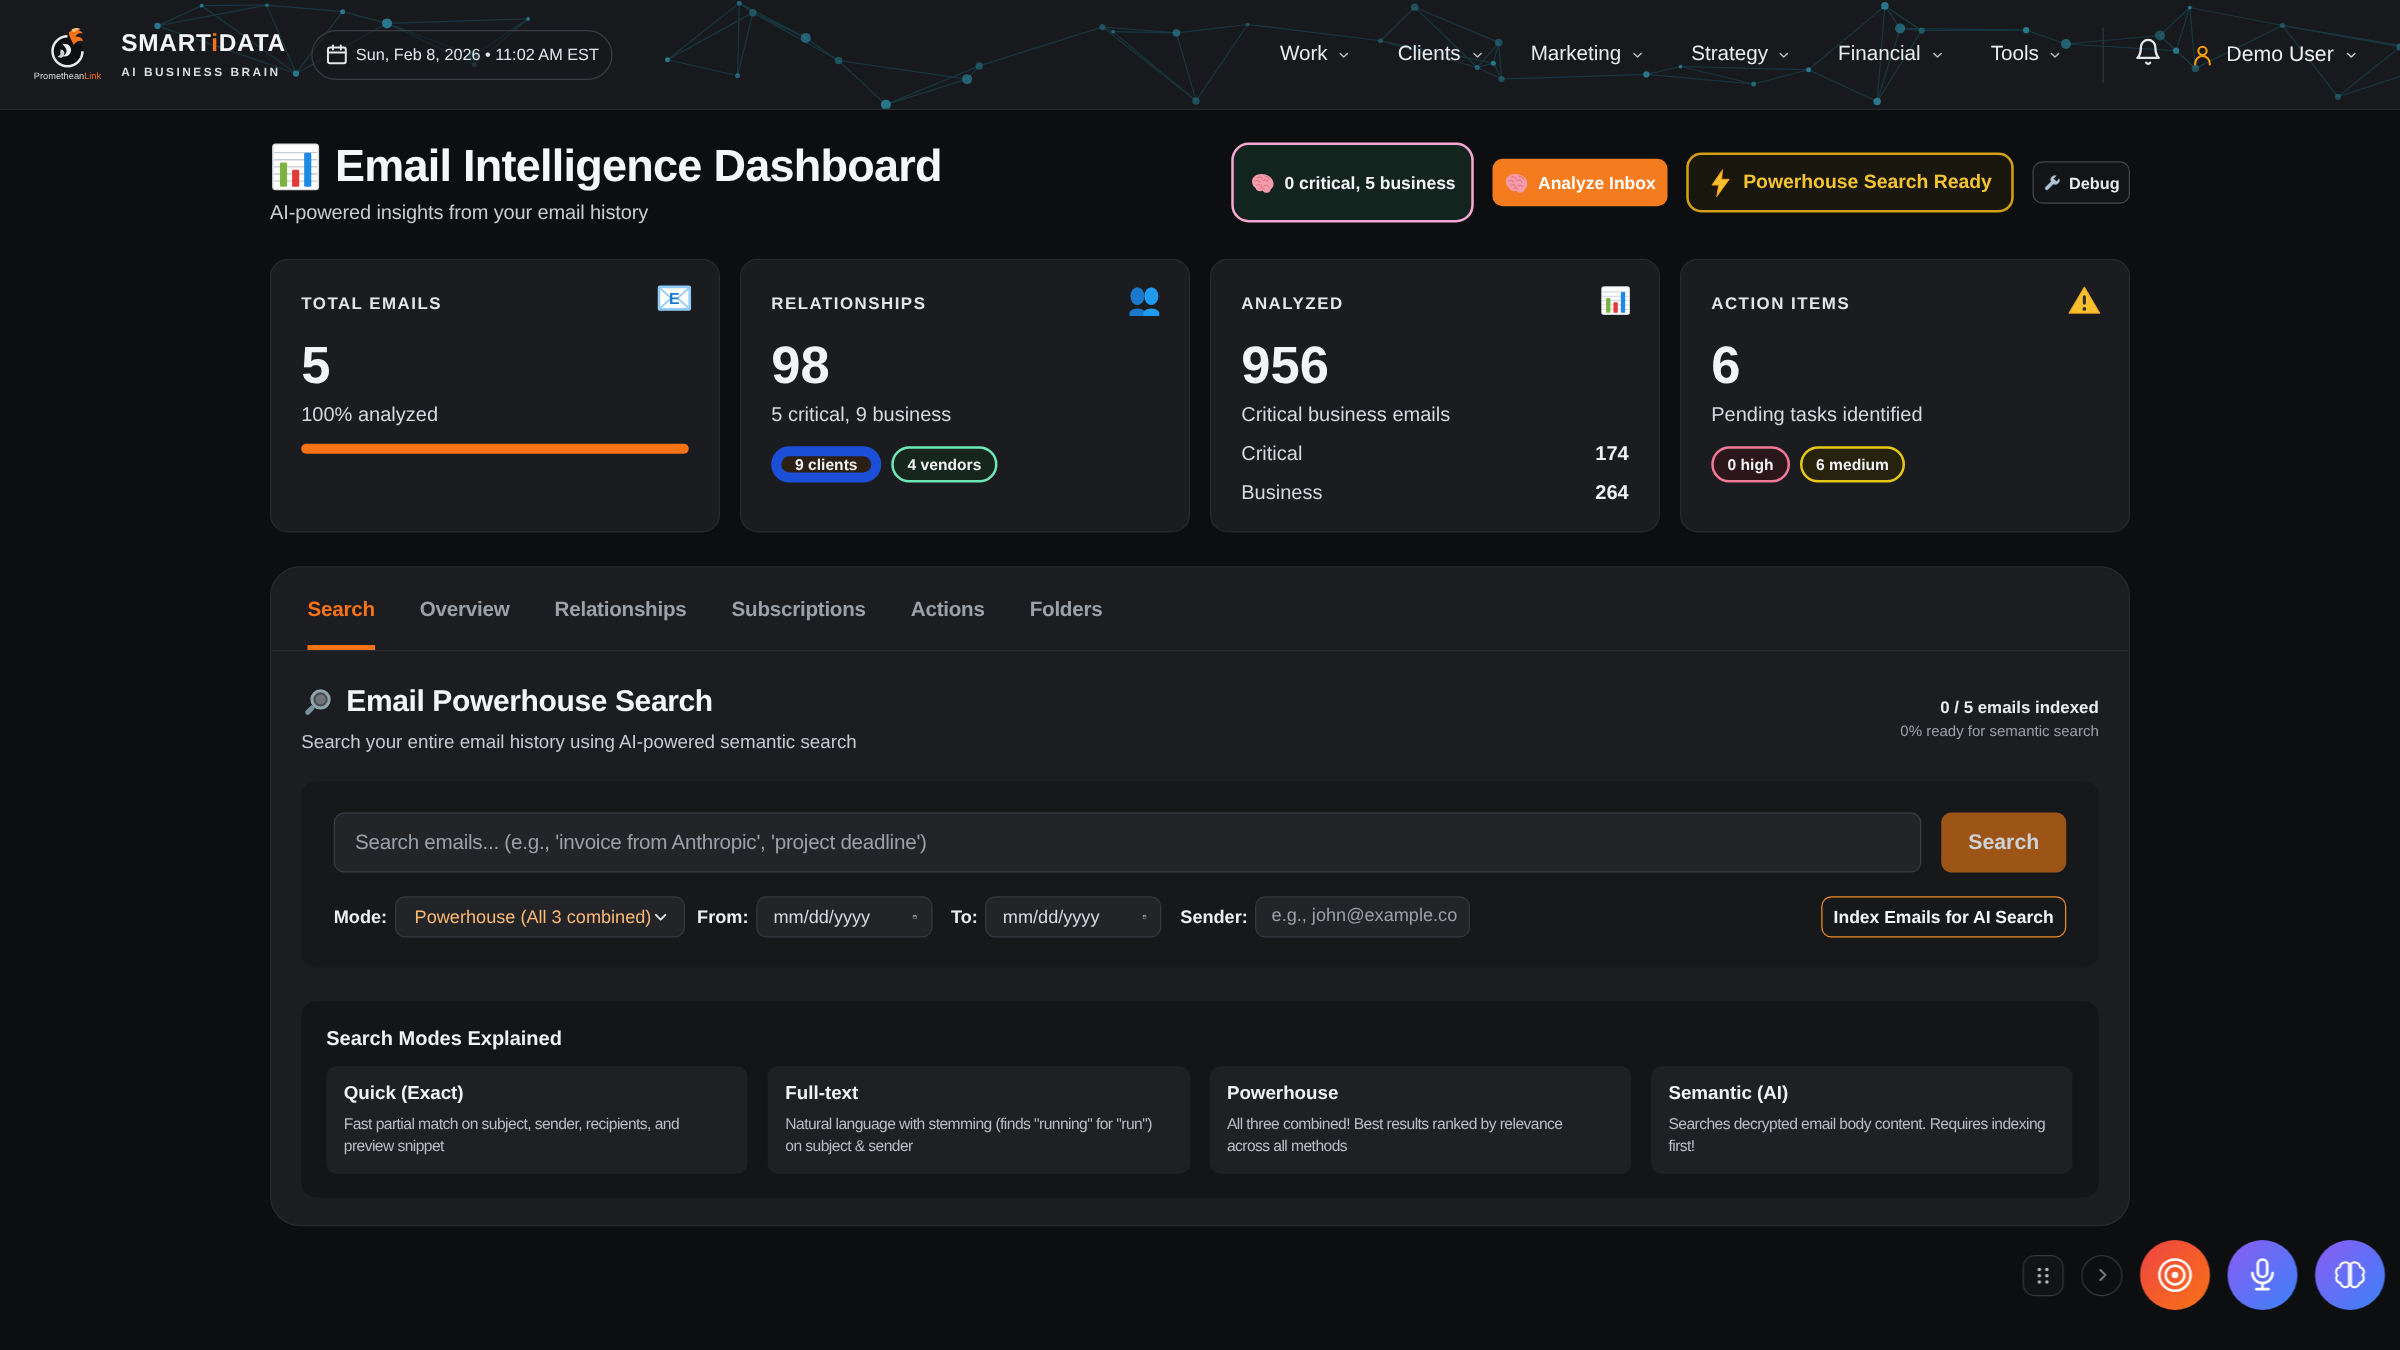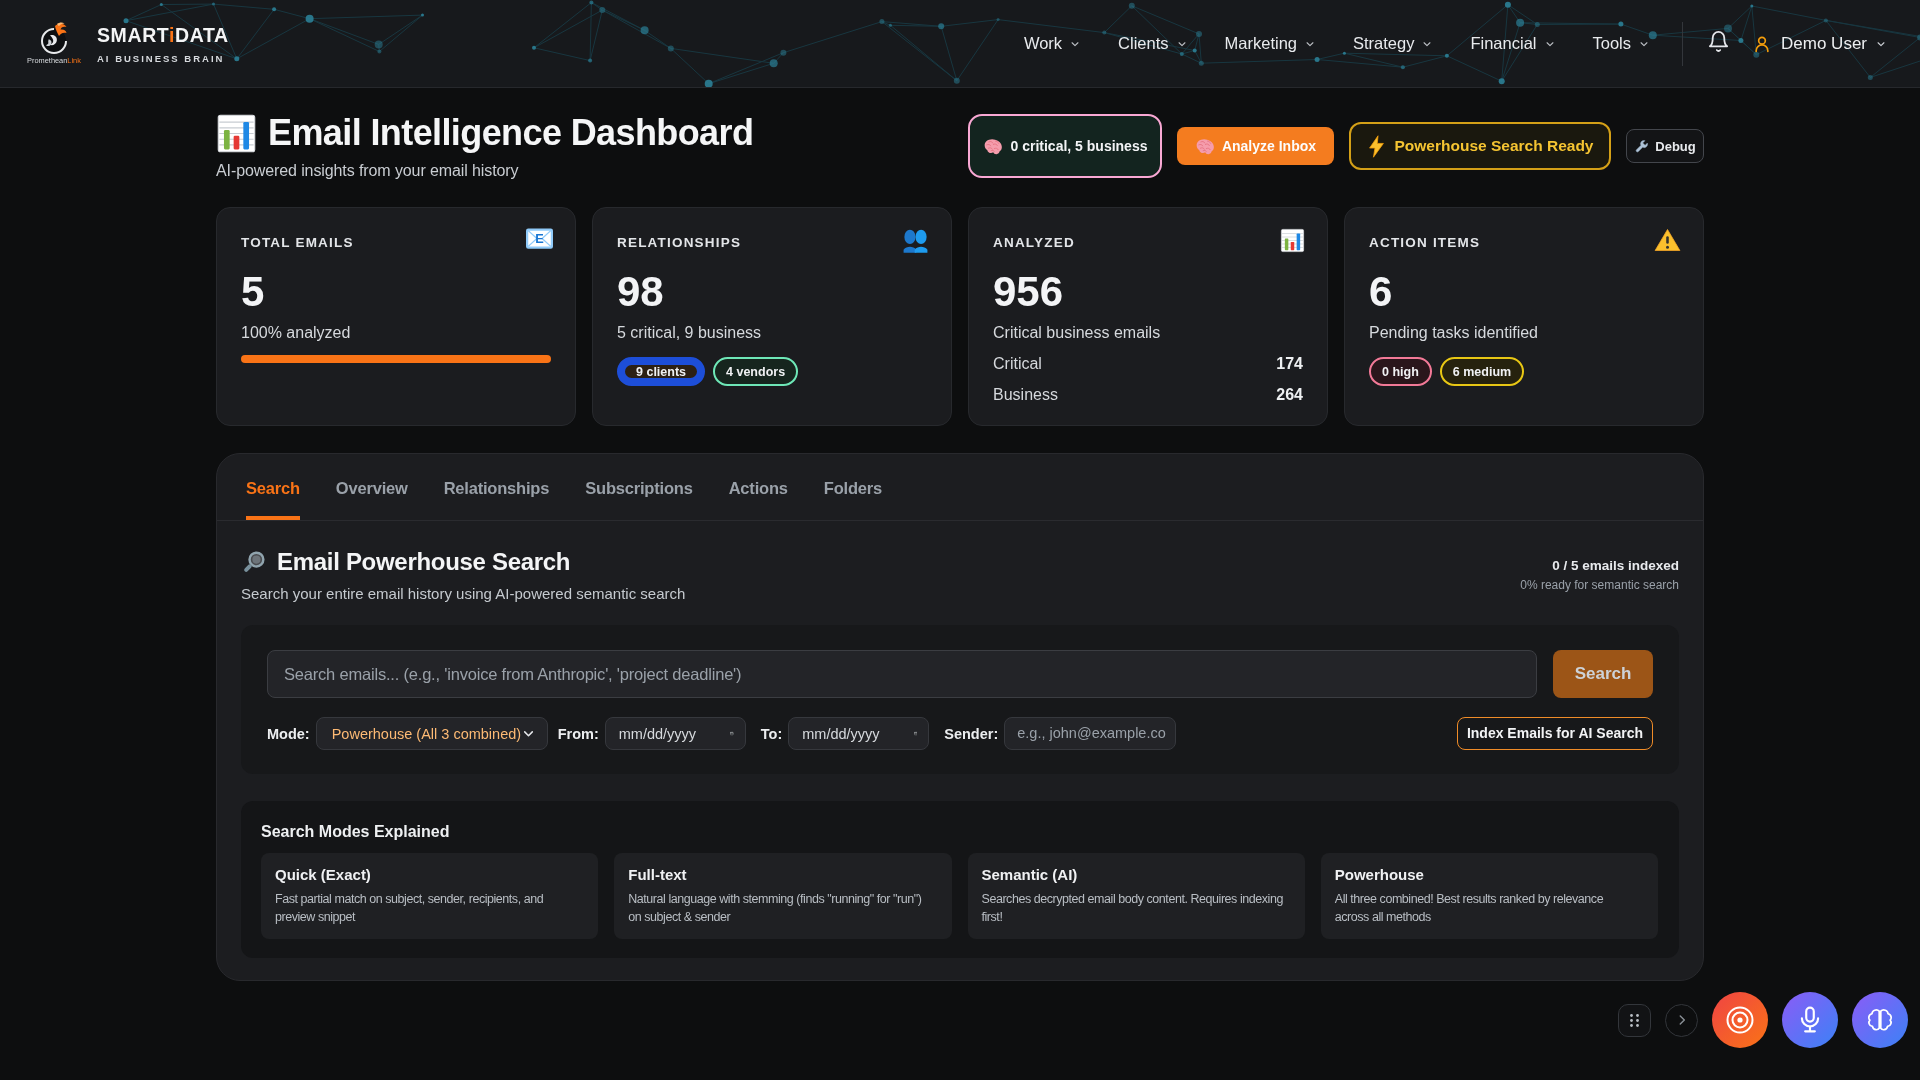--- a/index.html
+++ b/index.html
@@ -22,21 +22,21 @@
 .user { display:flex; align-items:center; gap:9px; color:#eceef0; font-size:17px; padding:8px 6px 8px 12px; }
 .chev { width:10px; height:10px; }
 
 .container { width:1488px; margin:0 auto; }
 .title-row { display:flex; align-items:center; margin-top:26px; height:64px; }
 .title-left { }
 .title-h1 { display:flex; align-items:center; gap:11px; font-size:36px; font-weight:bold; color:#f5f6f7; letter-spacing:-0.6px; }
 .title-sub { margin-top:8px; font-size:16px; color:#c9cdd2; letter-spacing:-0.1px; }
 .title-actions { margin-left:auto; display:flex; align-items:center; gap:15px; }
 .pill-status { display:flex; align-items:center; justify-content:center; gap:8px; background:#13241f; border:2px solid #f9a8d4; border-radius:14px; height:64px; width:194px; font-size:14px; font-weight:bold; color:#f3f4f6; white-space:nowrap; }
-.btn-analyze { display:flex; align-items:center; justify-content:center; gap:7px; background:#f47c1f; border-radius:8px; height:38px; width:157px; font-size:14px; font-weight:bold; color:#fdfdfd; white-space:nowrap; }
+.btn-analyze { display:flex; align-items:center; justify-content:center; gap:7px; background:#f47c1f; border-radius:8px; height:38px; width:140px; font-size:14px; font-weight:bold; color:#fdfdfd; white-space:nowrap; }
 .pill-power { display:flex; align-items:center; justify-content:center; gap:9px; background:#1a180e; border:2px solid #d4a017; border-radius:12px; height:48px; width:262px; font-size:15.5px; font-weight:bold; color:#f5c432; white-space:nowrap; }
 .btn-debug { display:flex; align-items:center; justify-content:center; gap:6px; background:#131416; border:1px solid #43464c; border-radius:8px; height:34px; width:78px; font-size:13px; font-weight:bold; color:#e8eaed; white-space:nowrap;text-align:right; }
 
 .cards { display:flex; gap:16px; margin-top:29px; }
 .card { width:360px; height:219px; background:#1b1c1f; border:1px solid #27292d; border-radius:14px; padding:24px; position:relative; }
 .card-label { font-size:13.5px; font-weight:bold; letter-spacing:1.2px; color:#e3e5e8; padding-top:3px; }
 .card-icon { position:absolute; top:20px; right:22px; }
 .card-num { font-size:42px; font-weight:bold; color:#f3f4f6; margin-top:21px; line-height:1; }
 .card-sub { font-size:16px; color:#d6d9dd; margin-top:11px; }
 .progress { margin-top:13px; height:8px; border-radius:4px; background:#f97316; }
@@ -235,20 +235,29 @@
 <path d="M33 12 C35.5 10 38.5 10 40.5 11.5 C38 11.5 36 12.5 35 14.2 Z" fill="#fdba74"></path>
 <path d="M26 23.5 C30 22 33.5 25 32.8 29 C32 32.5 28.5 34 26 32.8 C28.5 31.8 29.7 30 29.1 27.8 C28.5 25.8 27.2 24.3 26 23.5 Z" fill="#e8eaec"></path>
 <path d="M24.5 27.5 C27 27.5 28.3 30 27 32.5 C25.8 34.5 23.3 34.5 22 33.2 C24 32.5 24.8 31.2 24.2 30 Z" fill="#cdd1d5"></path>
 <text x="30" y="51" font-size="7.4" fill="#d8dbde" text-anchor="middle" font-family="Liberation Sans">Promethean<tspan fill="#f97316">Link</tspan></text>
 </svg>
       </div>
     <div class="brand">
       <div class="brand-name">SMART<span class="i">i</span>DATA</div>
       <div class="brand-sub">AI BUSINESS BRAIN</div>
     </div>
+    <div class="date-pill">
+        <svg width="19" height="19" viewBox="0 0 24 24" fill="none" stroke="#e5e7eb" stroke-width="2" stroke-linecap="round" stroke-linejoin="round">
+          <rect x="3" y="5" width="18" height="16" rx="2"></rect>
+          <line x1="3" y1="10" x2="21" y2="10"></line>
+          <line x1="8" y1="3" x2="8" y2="7"></line>
+          <line x1="16" y1="3" x2="16" y2="7"></line>
+        </svg>
+        <span>Sun, Feb 8, 2026 • 11:02 AM EST</span>
+      </div>
     <div class="nav">
       <div class="nav-item">Work <svg class="chev" width="12" height="12" viewBox="0 0 24 24" fill="none" stroke="#cfd3d8" stroke-width="2.6" stroke-linecap="round" stroke-linejoin="round">
             <polyline points="5,9 12,16 19,9"></polyline>
           </svg></div>
       <div class="nav-item">Clients <svg class="chev" width="12" height="12" viewBox="0 0 24 24" fill="none" stroke="#cfd3d8" stroke-width="2.6" stroke-linecap="round" stroke-linejoin="round">
             <polyline points="5,9 12,16 19,9"></polyline>
           </svg></div>
       <div class="nav-item">Marketing <svg class="chev" width="12" height="12" viewBox="0 0 24 24" fill="none" stroke="#cfd3d8" stroke-width="2.6" stroke-linecap="round" stroke-linejoin="round">
             <polyline points="5,9 12,16 19,9"></polyline>
           </svg></div>
@@ -489,26 +498,26 @@
         <div class="modes-grid">
           <div class="mode-card">
               <h4>Quick (Exact)</h4>
               <p>Fast partial match on subject, sender, recipients, and<br>preview snippet</p>
             </div>
           <div class="mode-card">
               <h4>Full-text</h4>
               <p>Natural language with stemming (finds "running" for "run")<br>on subject &amp; sender</p>
             </div>
           <div class="mode-card">
+              <h4>Powerhouse</h4>
+              <p>All three combined! Best results ranked by relevance<br>across all methods</p>
+            </div>
+          <div class="mode-card">
               <h4>Semantic (AI)</h4>
               <p>Searches decrypted email body content. Requires indexing<br>first!</p>
-            </div>
-          <div class="mode-card">
-              <h4>Powerhouse</h4>
-              <p>All three combined! Best results ranked by relevance<br>across all methods</p>
             </div>
         </div>
       </div>
     </div>
   </div>
 </div>
 
 <div class="fabs">
   <div class="fab-sm">
       <svg width="13" height="15" viewBox="0 0 13 15" fill="#b9bec4">

